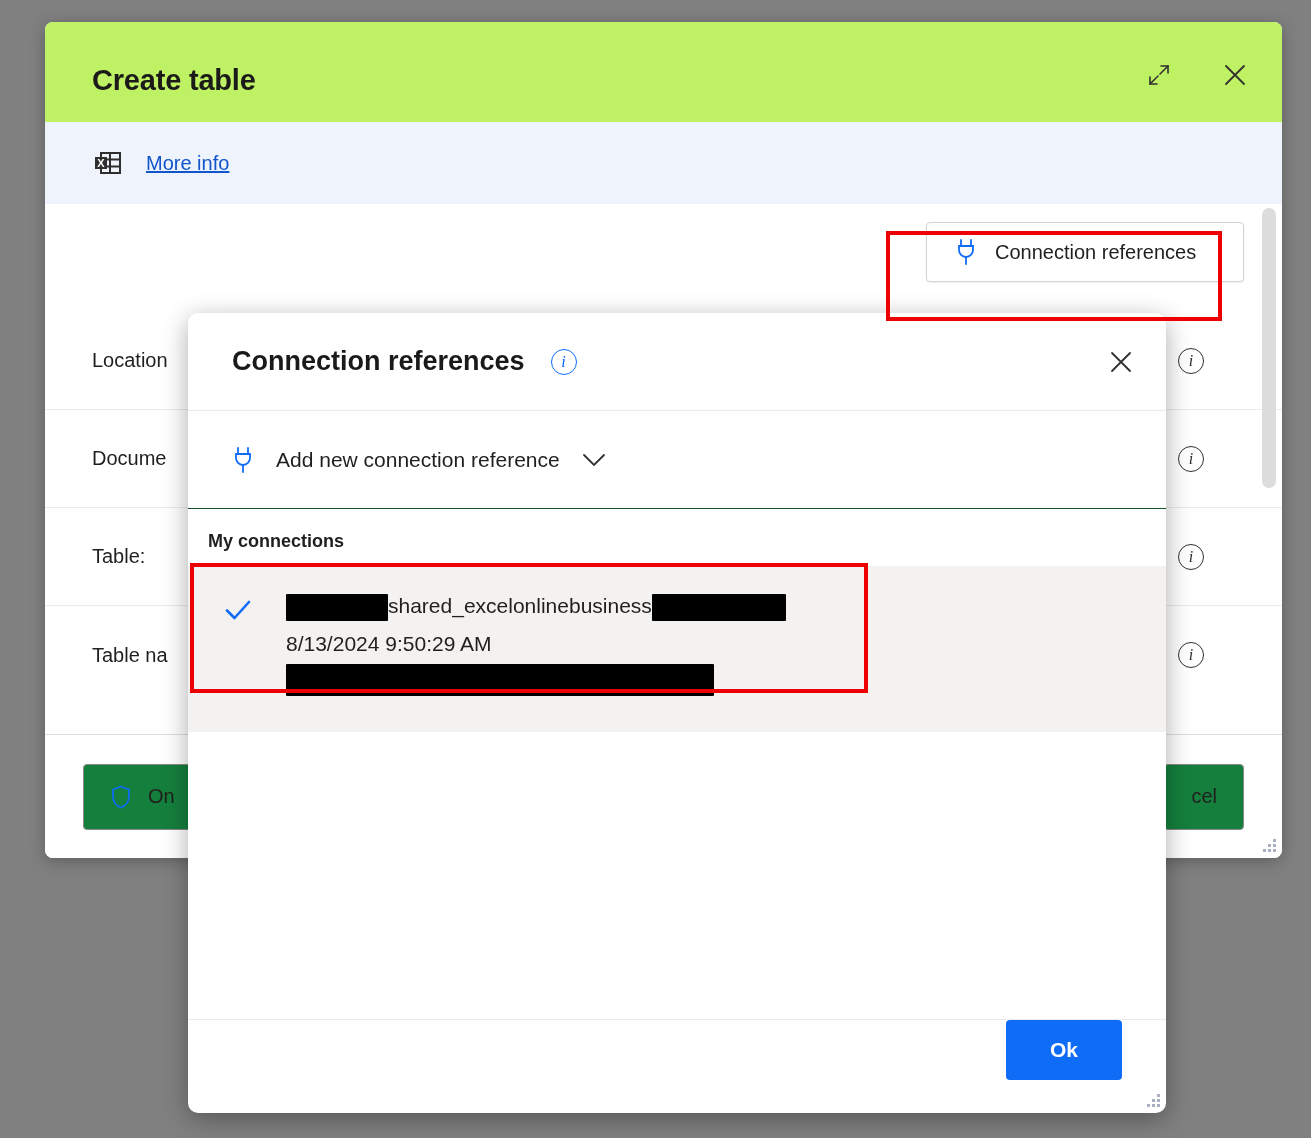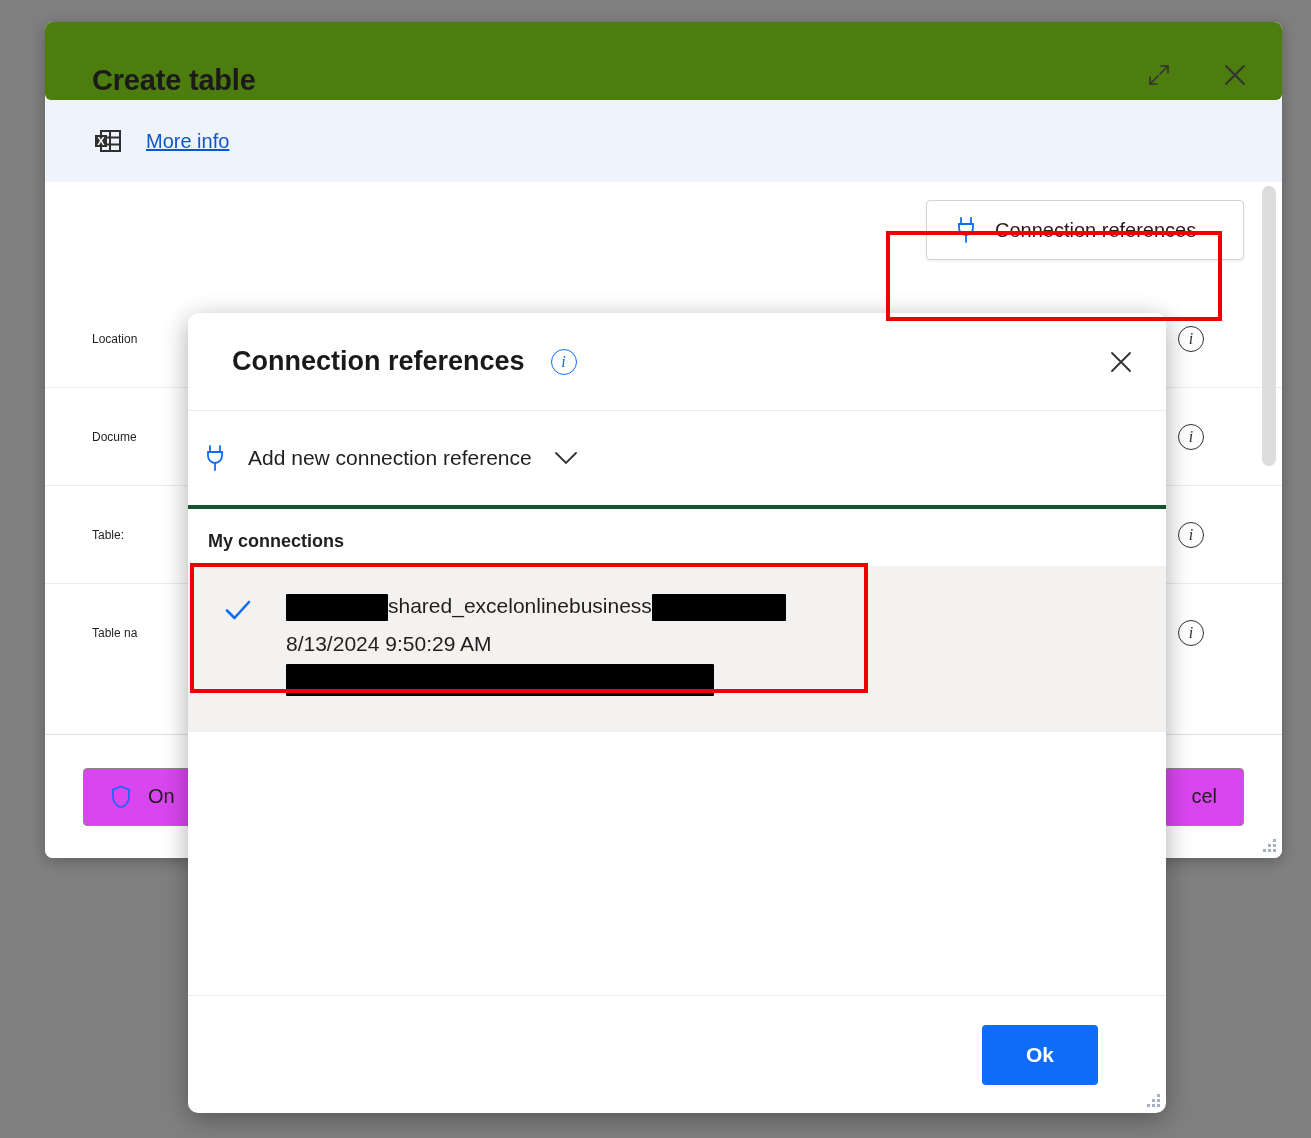--- a/index.html
+++ b/index.html
@@ -22,23 +22,22 @@
     top: 22px;
     width: 1237px;
     height: 836px;
     background: #ffffff;
     border-radius: 8px;
     box-shadow: 0 3px 16px rgba(0,0,0,0.28);
     overflow: hidden;
   }
   .ct-header {
     position: relative;
-    height: 78px;
-    background: #4d7c0f;
-    border-radius: 6px;
+    height: 100px;
+    background: #bef264;
   }
   .ct-title {
     position: absolute;
     left: 47px;
     top: 42px;
     font-size: 29px;
     font-weight: 600;
     color: #1b1a19;
     letter-spacing: -0.2px;
   }
@@ -126,21 +125,21 @@
     position: relative;
     height: 98px;
     border-bottom: 1px solid #edebe9;
     display: flex;
     align-items: center;
     padding-left: 47px;
     box-sizing: border-box;
   }
   .form-row:last-child { border-bottom: none; }
   .form-label {
-    font-size: 12px;
+    font-size: 20px;
     color: #201f1e;
     white-space: nowrap;
   }
   .form-info {
     position: absolute;
     right: 78px;
     top: 50%;
     transform: translateY(-50%);
   }
   .info-circle {
@@ -186,22 +185,22 @@
     height: 124px;
     background: #ffffff;
     border-top: 1px solid #e1dfdd;
     display: flex;
     align-items: center;
     padding: 0 38px;
     box-sizing: border-box;
     justify-content: space-between;
   }
   .btn-outline {
-    height: 58px;
-    background: #d946ef;
+    height: 66px;
+    background: #15803d;
     border: 1px solid #8a8886;
     border-radius: 4px;
     font-size: 20px;
     color: #201f1e;
     display: flex;
     align-items: center;
     gap: 16px;
     padding: 0 26px;
     cursor: pointer;
     font-family: "Liberation Sans", sans-serif;
@@ -251,24 +250,24 @@
     color: #1b1a19;
     margin-right: 26px;
   }
   .cr-close {
     position: absolute;
     right: 28px;
     top: 32px;
   }
   .cr-addnew {
     height: 98px;
-    border-bottom: 4px solid #14532d;
-    display: flex;
-    align-items: center;
-    padding-left: 16px;
+    border-bottom: 1px solid #14532d;
+    display: flex;
+    align-items: center;
+    padding-left: 44px;
     box-sizing: border-box;
     gap: 22px;
     cursor: pointer;
     font-size: 21px;
     color: #201f1e;
   }
   .chevron { width: 24px; height: 14px; display: block; }
 
   .cr-group-title {
     font-size: 18px;
@@ -316,27 +315,27 @@
     display: block;
     background: #000000;
     color: transparent;
     height: 32px;
     border-radius: 1px;
   }
 
   .cr-footer {
     position: absolute;
     left: 0; right: 0; bottom: 0;
-    height: 118px;
+    height: 94px;
     border-top: 1px solid #edebe9;
     display: flex;
-    align-items: center;
+    align-items: flex-start;
     justify-content: flex-end;
     gap: 20px;
-    padding-right: 68px;
+    padding-right: 44px;
     box-sizing: border-box;
   }
   .btn-primary {
     background: #0f6cf7;
     color: #ffffff;
     border: none;
     border-radius: 4px;
     height: 60px;
     width: 116px;
     font-size: 21px;

